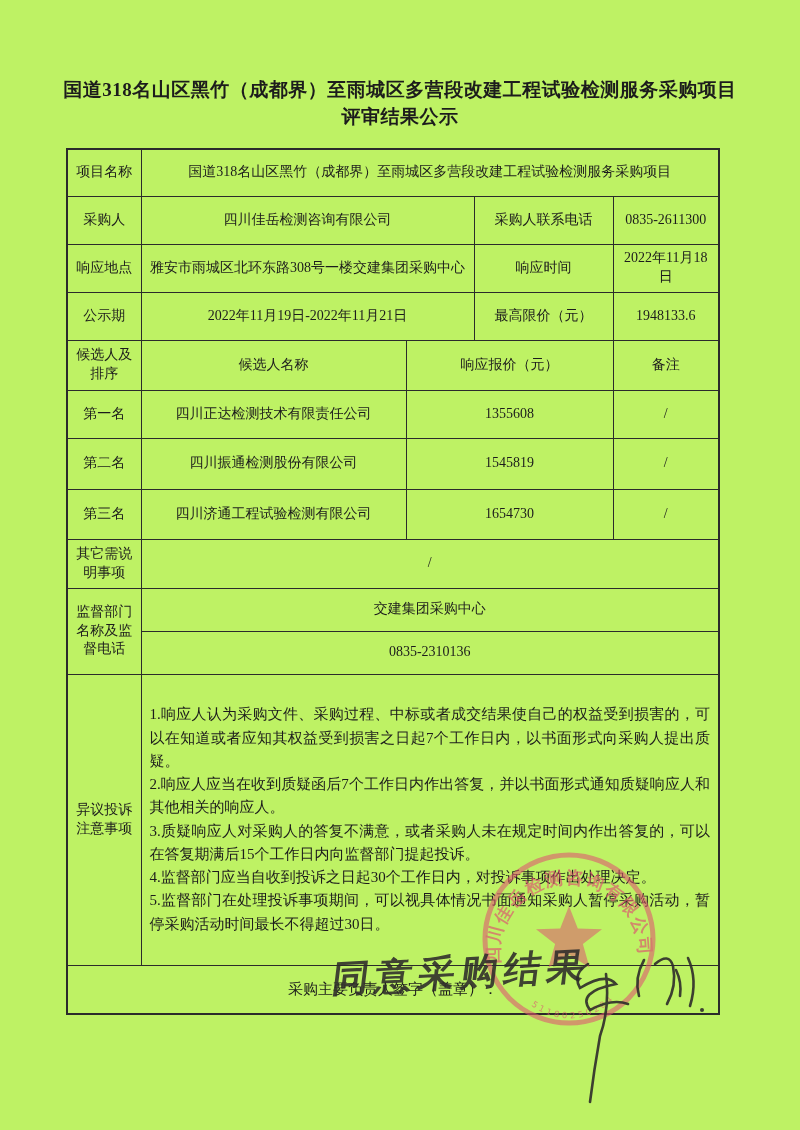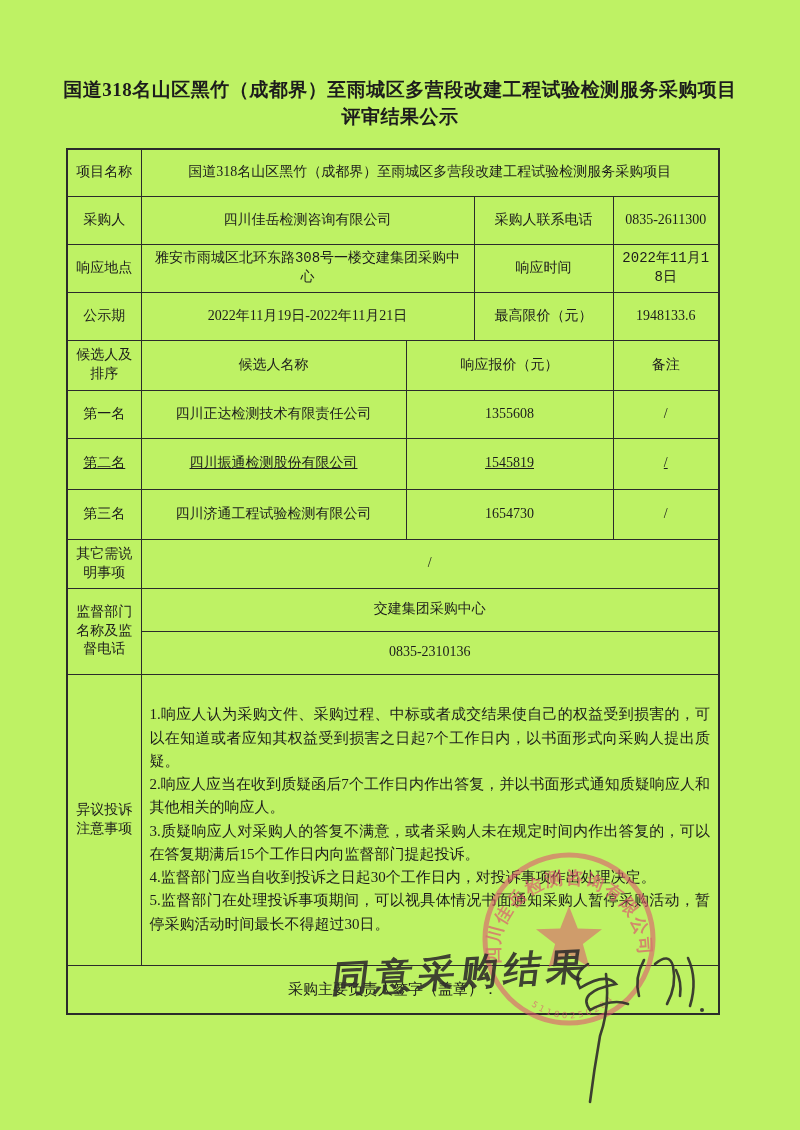--- a/index.html
+++ b/index.html
@@ -100,21 +100,21 @@
       <td colspan="4">国道318名山区黑竹（成都界）至雨城区多营段改建工程试验检测服务采购项目</td>
     </tr>
 
     <tr style="height:48px;">
       <td class="lab">采购人</td>
       <td colspan="2">四川佳岳检测咨询有限公司</td>
       <td>采购人联系电话</td>
       <td>0835-2611300</td>
     </tr>
 
-    <tr style="height:48px;font-family:Liberation Mono, monospace;">
+    <tr style="height:48px;">
       <td class="lab">响应地点</td>
       <td colspan="2">雅安市雨城区北环东路308号一楼交建集团采购中心</td>
       <td>响应时间</td>
       <td>2022年11月18日</td>
     </tr>
 
     <tr style="height:48px;">
       <td class="lab">公示期</td>
       <td colspan="2">2022年11月19日-2022年11月21日</td>
       <td>最高限价（元）</td>
@@ -127,21 +127,21 @@
       <td colspan="2">响应报价（元）</td>
       <td>备注</td>
     </tr>
 
     <tr style="height:48px;">
       <td class="lab">第一名</td>
       <td>四川正达检测技术有限责任公司</td>
       <td colspan="2">1355608</td>
       <td>/</td>
     </tr>
-    <tr style="height:51px;text-decoration:underline;">
+    <tr style="height:51px;">
       <td class="lab">第二名</td>
       <td>四川振通检测股份有限公司</td>
       <td colspan="2">1545819</td>
       <td>/</td>
     </tr>
     <tr style="height:50px;">
       <td class="lab">第三名</td>
       <td>四川济通工程试验检测有限公司</td>
       <td colspan="2">1654730</td>
       <td>/</td>

